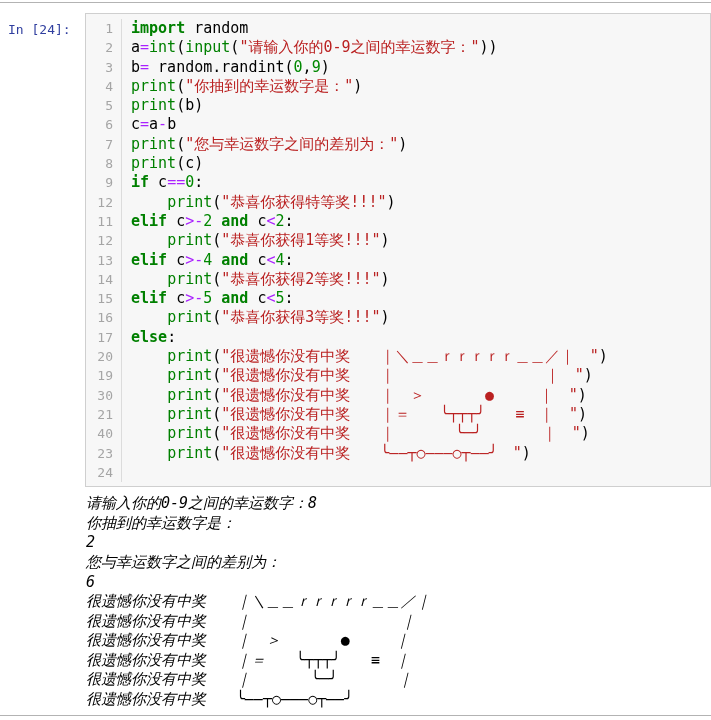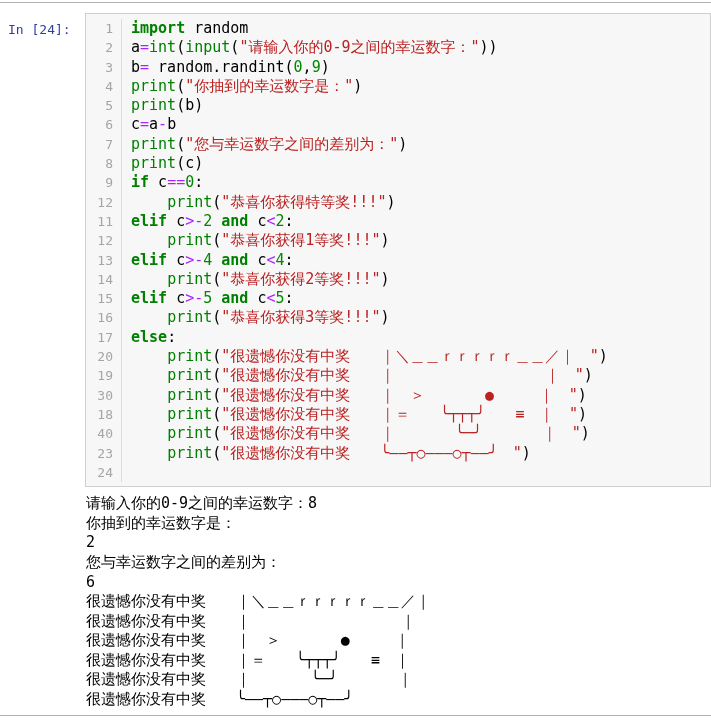--- a/index.html
+++ b/index.html
@@ -22,21 +22,21 @@
   .code-line{height:19.3px;}
 
   .tok-kw{color:#008000;font-weight:bold;}
   .tok-bi{color:#008000;margin-top:32px;}
   .tok-st{color:#BA2121;}
   .tok-nu{color:#008800;}
   .tok-op{color:#AA22FF;}
   .tok-tx{color:#000;}
 
   .output{margin:7px 0 0 86px;font-size:15px;line-height:19.6px;color:#000;white-space:pre;}
-  .out-line{height:19.6px;}
+  .out-line{height:19.6px;font-style:italic;}
 </style>
 </head>
 <body>
 
 <div class="page">
   <div class="top-divider"></div>
 
   <div class="cell">
     <div class="prompt">In [24]:</div>
     <div class="input-area">
@@ -54,21 +54,21 @@
           <div class="ln">11</div>
           <div class="ln">12</div>
           <div class="ln">13</div>
           <div class="ln">14</div>
           <div class="ln">15</div>
           <div class="ln">16</div>
           <div class="ln">17</div>
           <div class="ln">20</div>
           <div class="ln">19</div>
           <div class="ln">30</div>
-          <div class="ln">18</div>
+          <div class="ln">21</div>
           <div class="ln">40</div>
           <div class="ln">23</div>
           <div class="ln">24</div>
         </div>
       <div class="code" id="code"><div class="code-line"><span class="tok-kw">import</span><span class="tok-tx"> random</span></div><div class="code-line"><span class="tok-tx">a</span><span class="tok-op">=</span><span class="tok-bi">int</span><span class="tok-tx">(</span><span class="tok-bi">input</span><span class="tok-tx">(</span><span class="tok-st">"请输入你的0-9之间的幸运数字："</span><span class="tok-tx">))</span></div><div class="code-line"><span class="tok-tx">b</span><span class="tok-op">=</span><span class="tok-tx"> random.randint(</span><span class="tok-nu">0</span><span class="tok-tx">,</span><span class="tok-nu">9</span><span class="tok-tx">)</span></div><div class="code-line"><span class="tok-bi">print</span><span class="tok-tx">(</span><span class="tok-st">"你抽到的幸运数字是："</span><span class="tok-tx">)</span></div><div class="code-line"><span class="tok-bi">print</span><span class="tok-tx">(b)</span></div><div class="code-line"><span class="tok-tx">c</span><span class="tok-op">=</span><span class="tok-tx">a</span><span class="tok-op">-</span><span class="tok-tx">b</span></div><div class="code-line"><span class="tok-bi">print</span><span class="tok-tx">(</span><span class="tok-st">"您与幸运数字之间的差别为："</span><span class="tok-tx">)</span></div><div class="code-line"><span class="tok-bi">print</span><span class="tok-tx">(c)</span></div><div class="code-line"><span class="tok-kw">if</span><span class="tok-tx"> c</span><span class="tok-op">==</span><span class="tok-nu">0</span><span class="tok-tx">:</span></div><div class="code-line"><span class="tok-tx">    </span><span class="tok-bi">print</span><span class="tok-tx">(</span><span class="tok-st">"恭喜你获得特等奖!!!"</span><span class="tok-tx">)</span></div><div class="code-line"><span class="tok-kw">elif</span><span class="tok-tx"> c</span><span class="tok-op">&gt;-</span><span class="tok-nu">2</span><span class="tok-tx"> </span><span class="tok-kw">and</span><span class="tok-tx"> c</span><span class="tok-op">&lt;</span><span class="tok-nu">2</span><span class="tok-tx">:</span></div><div class="code-line"><span class="tok-tx">    </span><span class="tok-bi">print</span><span class="tok-tx">(</span><span class="tok-st">"恭喜你获得1等奖!!!"</span><span class="tok-tx">)</span></div><div class="code-line"><span class="tok-kw">elif</span><span class="tok-tx"> c</span><span class="tok-op">&gt;-</span><span class="tok-nu">4</span><span class="tok-tx"> </span><span class="tok-kw">and</span><span class="tok-tx"> c</span><span class="tok-op">&lt;</span><span class="tok-nu">4</span><span class="tok-tx">:</span></div><div class="code-line"><span class="tok-tx">    </span><span class="tok-bi">print</span><span class="tok-tx">(</span><span class="tok-st">"恭喜你获得2等奖!!!"</span><span class="tok-tx">)</span></div><div class="code-line"><span class="tok-kw">elif</span><span class="tok-tx"> c</span><span class="tok-op">&gt;-</span><span class="tok-nu">5</span><span class="tok-tx"> </span><span class="tok-kw">and</span><span class="tok-tx"> c</span><span class="tok-op">&lt;</span><span class="tok-nu">5</span><span class="tok-tx">:</span></div><div class="code-line"><span class="tok-tx">    </span><span class="tok-bi">print</span><span class="tok-tx">(</span><span class="tok-st">"恭喜你获得3等奖!!!"</span><span class="tok-tx">)</span></div><div class="code-line"><span class="tok-kw">else</span><span class="tok-tx">:</span></div><div class="code-line"><span class="tok-tx">    </span><span class="tok-bi">print</span><span class="tok-tx">(</span><span class="tok-st">"很遗憾你没有中奖　　｜＼＿＿ｒｒｒｒｒ＿＿／｜　"</span><span class="tok-tx">)</span></div><div class="code-line"><span class="tok-tx">    </span><span class="tok-bi">print</span><span class="tok-tx">(</span><span class="tok-st">"很遗憾你没有中奖　　｜　　　　　　　　　　｜　"</span><span class="tok-tx">)</span></div><div class="code-line"><span class="tok-tx">    </span><span class="tok-bi">print</span><span class="tok-tx">(</span><span class="tok-st">"很遗憾你没有中奖　　｜　＞　　　　●　　　｜　"</span><span class="tok-tx">)</span></div><div class="code-line"><span class="tok-tx">    </span><span class="tok-bi">print</span><span class="tok-tx">(</span><span class="tok-st">"很遗憾你没有中奖　　｜＝　　╰┬┬┬╯　　≡　｜　"</span><span class="tok-tx">)</span></div><div class="code-line"><span class="tok-tx">    </span><span class="tok-bi">print</span><span class="tok-tx">(</span><span class="tok-st">"很遗憾你没有中奖　　｜　　　　╰─╯　　　　｜　"</span><span class="tok-tx">)</span></div><div class="code-line"><span class="tok-tx">    </span><span class="tok-bi">print</span><span class="tok-tx">(</span><span class="tok-st">"很遗憾你没有中奖　　╰——┬○———○┬——╯　"</span><span class="tok-tx">)</span></div><div class="code-line">&nbsp;</div></div>
     </div>
   </div>
 
   <div class="output" id="output"><div class="out-line">请输入你的0-9之间的幸运数字：8</div><div class="out-line">你抽到的幸运数字是：</div><div class="out-line">2</div><div class="out-line">您与幸运数字之间的差别为：</div><div class="out-line">6</div><div class="out-line">很遗憾你没有中奖　　｜＼＿＿ｒｒｒｒｒ＿＿／｜</div><div class="out-line">很遗憾你没有中奖　　｜　　　　　　　　　　｜</div><div class="out-line">很遗憾你没有中奖　　｜　＞　　　　●　　　｜</div><div class="out-line">很遗憾你没有中奖　　｜＝　　╰┬┬┬╯　　≡　｜</div><div class="out-line">很遗憾你没有中奖　　｜　　　　╰─╯　　　　｜</div><div class="out-line">很遗憾你没有中奖　　╰——┬○———○┬——╯</div></div>
 

